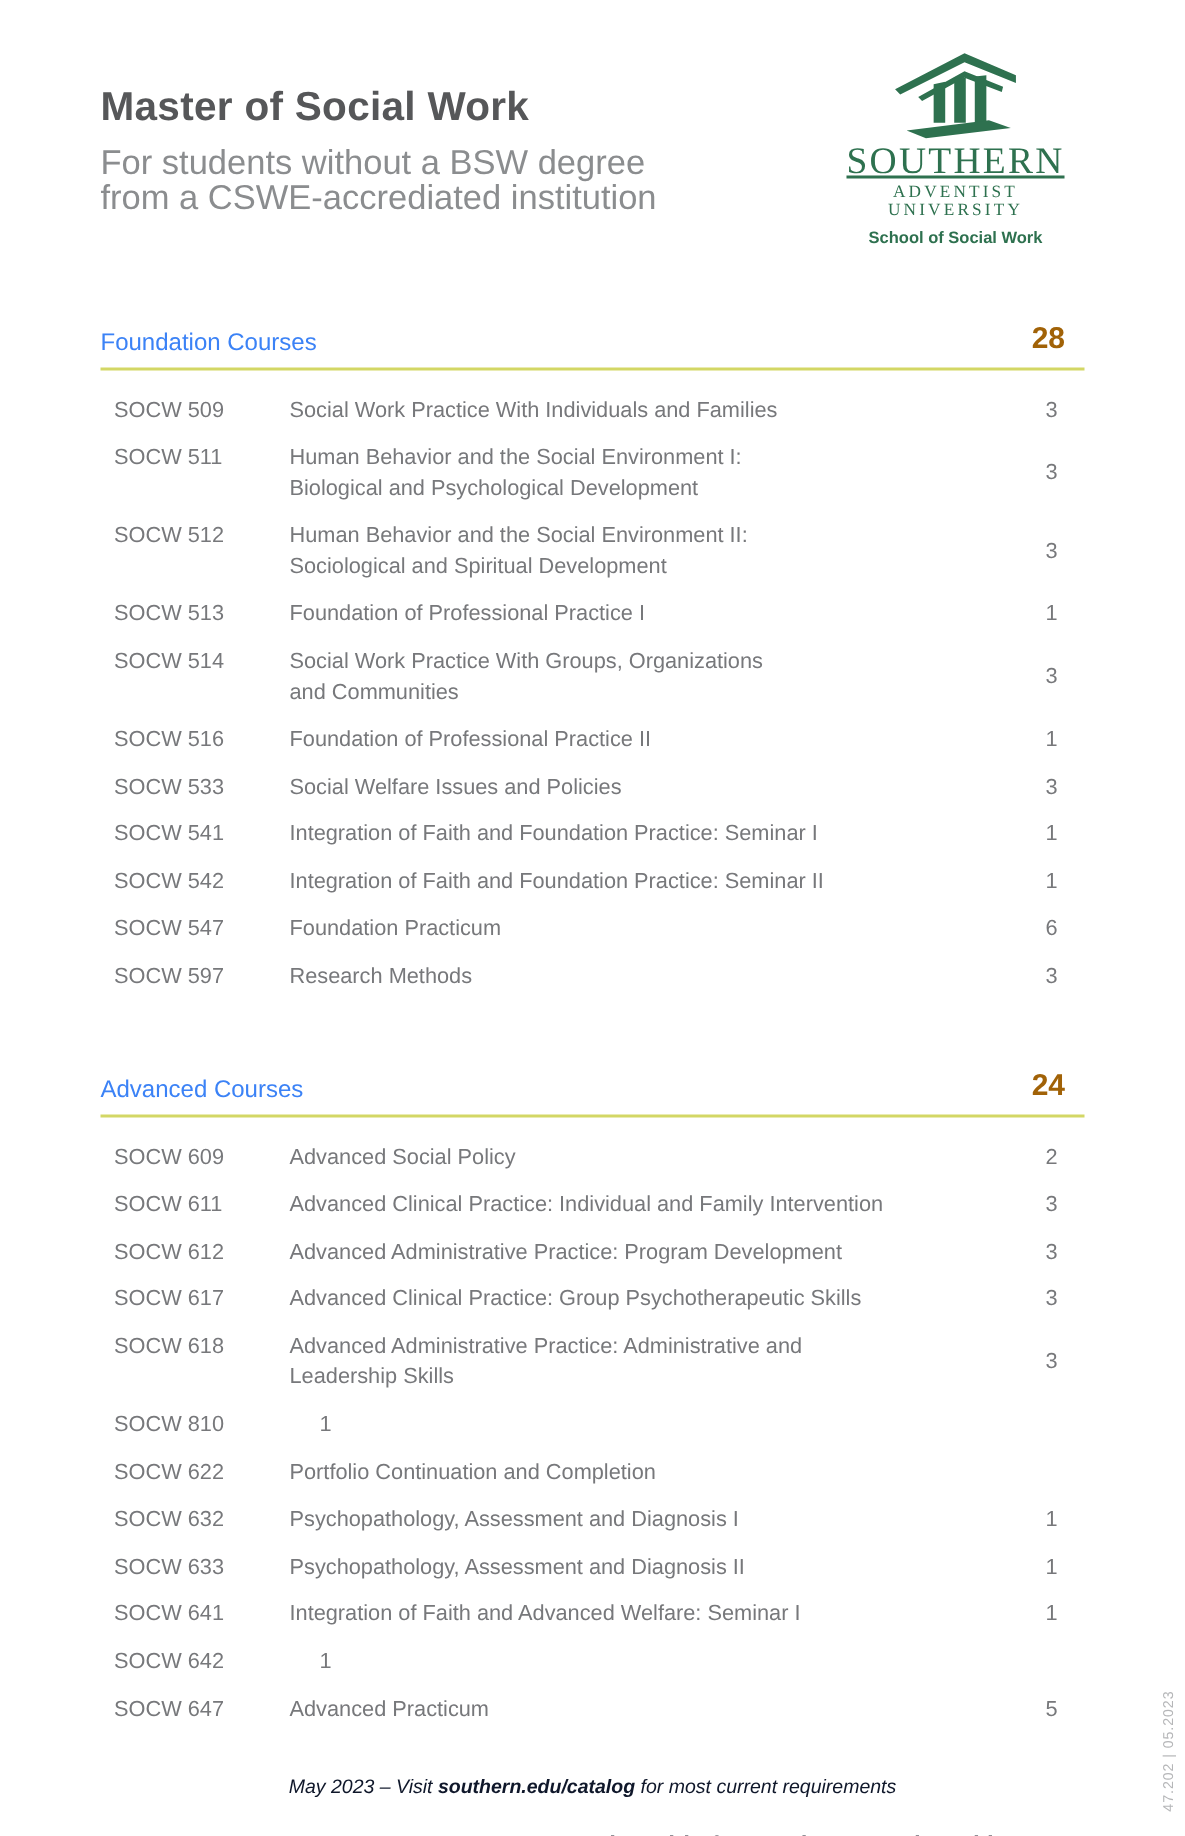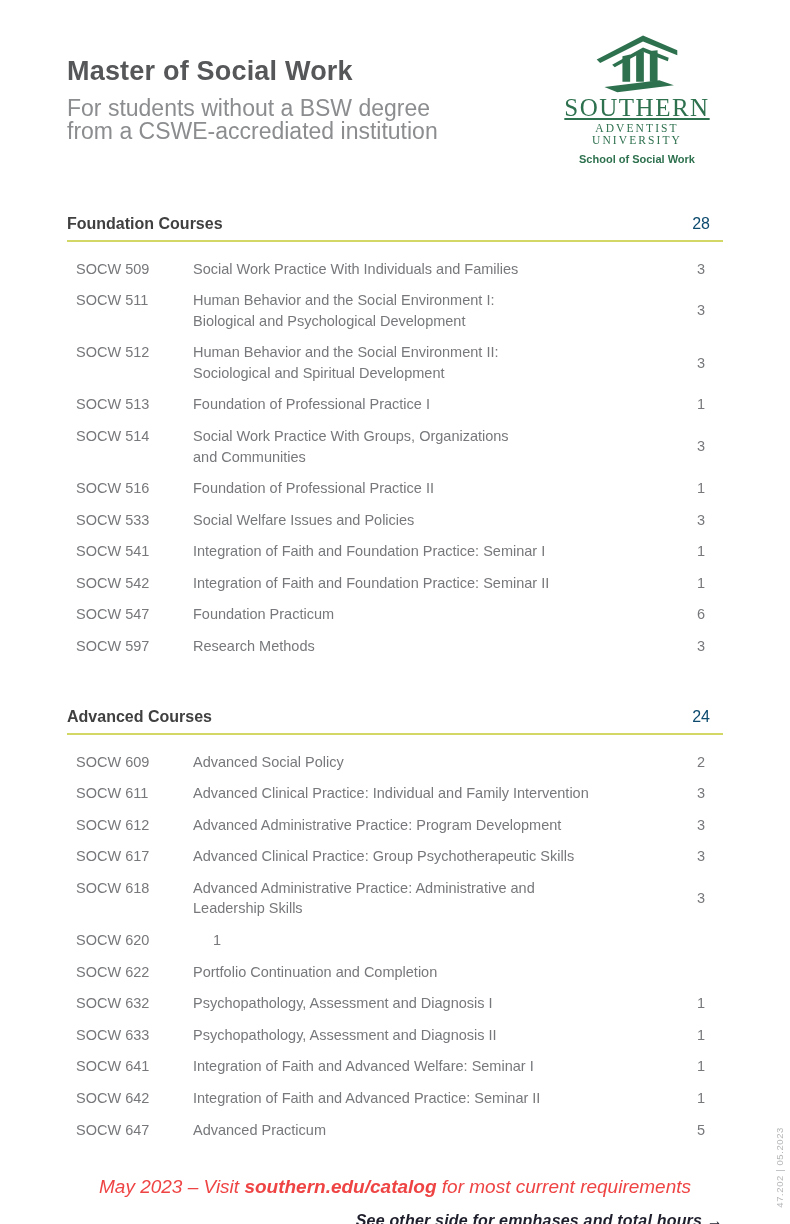--- a/index.html
+++ b/index.html
@@ -39,22 +39,22 @@
     font-size:11px; font-weight:bold; color:#2e714f; margin-top:8px; line-height:1;
   }
 
   
   .section-foundation { margin-top:50px; }
   .section-advanced { margin-top:46px; }
   .section-header {
     display:flex; justify-content:space-between; align-items:flex-end;
     border-bottom:2.5px solid #d3d765; padding-bottom:7px;
   }
-  .section-title { font-size:16px; font-weight:bold; color:#404040; }
-  .section-total { font-size:16px; font-weight:normal; color:#0c4a6e; padding-right:13px; }
+  .section-title { font-size:16px; font-weight:normal; color:#3b82f6; }
+  .section-total { font-size:20px; font-weight:bold; color:#a16207; padding-right:13px; }
 
   .rows { margin-top:11px; }
   .course-row {
     display:flex; align-items:flex-start;
     padding:5.5px 0 5.5px 9px;
     font-size:14.5px; color:#77787b; line-height:1.42;
   }
   .col-code { width:117px; flex:none; }
   .col-title { flex:1; padding-right:10px; }
   .col-credits { width:46px; flex:none; text-align:right; padding-right:18px; align-self:center; }
@@ -62,21 +62,21 @@
   
   .note {
     margin-top:66px; text-align:right;
     font-size:16px; font-weight:bold; font-style:italic; color:#1e1e2c;
     letter-spacing:0.2px;
   }
 
   
   .footer {
     position:absolute; left:0; right:0; bottom:26px;
-    text-align:center; font-style:italic; font-size:19px; color:#ef4444;
+    text-align:center; font-style:italic; font-size:13px; color:#0f172a;
   }
   .footer .link { font-weight:bold; cursor:pointer; }
 
   
   .side-code {
     position:absolute; right:5px; bottom:16px;
     writing-mode:vertical-rl; transform:rotate(180deg);
     font-size:9.5px; color:#b5b6b8; letter-spacing:0.6px;
   }
 </style>
@@ -201,21 +201,21 @@
             <div class="col-code">SOCW 617</div>
             <div class="col-title">Advanced Clinical Practice: Group Psychotherapeutic Skills</div>
             <div class="col-credits">3</div>
           </div>
           <div class="course-row">
             <div class="col-code">SOCW 618</div>
             <div class="col-title">Advanced Administrative Practice: Administrative and<br>Leadership Skills</div>
             <div class="col-credits">3</div>
           </div>
           <div class="course-row">
-            <div class="col-code">SOCW 620</div>
+            <div class="col-code">SOCW 810</div>
             <div class="col-credits">1</div>
           </div>
           <div class="course-row">
             <div class="col-code">SOCW 622</div>
             <div class="col-title">Portfolio Continuation and Completion</div>
             <div class="col-credits"></div>
           </div>
           <div class="course-row">
             <div class="col-code">SOCW 632</div>
             <div class="col-title">Psychopathology, Assessment and Diagnosis I</div>
@@ -226,21 +226,20 @@
             <div class="col-title">Psychopathology, Assessment and Diagnosis II</div>
             <div class="col-credits">1</div>
           </div>
           <div class="course-row">
             <div class="col-code">SOCW 641</div>
             <div class="col-title">Integration of Faith and Advanced Welfare: Seminar I</div>
             <div class="col-credits">1</div>
           </div>
           <div class="course-row">
             <div class="col-code">SOCW 642</div>
-            <div class="col-title">Integration of Faith and Advanced Practice: Seminar II</div>
             <div class="col-credits">1</div>
           </div>
           <div class="course-row">
             <div class="col-code">SOCW 647</div>
             <div class="col-title">Advanced Practicum</div>
             <div class="col-credits">5</div>
           </div>
         </div>
     </div>
 

